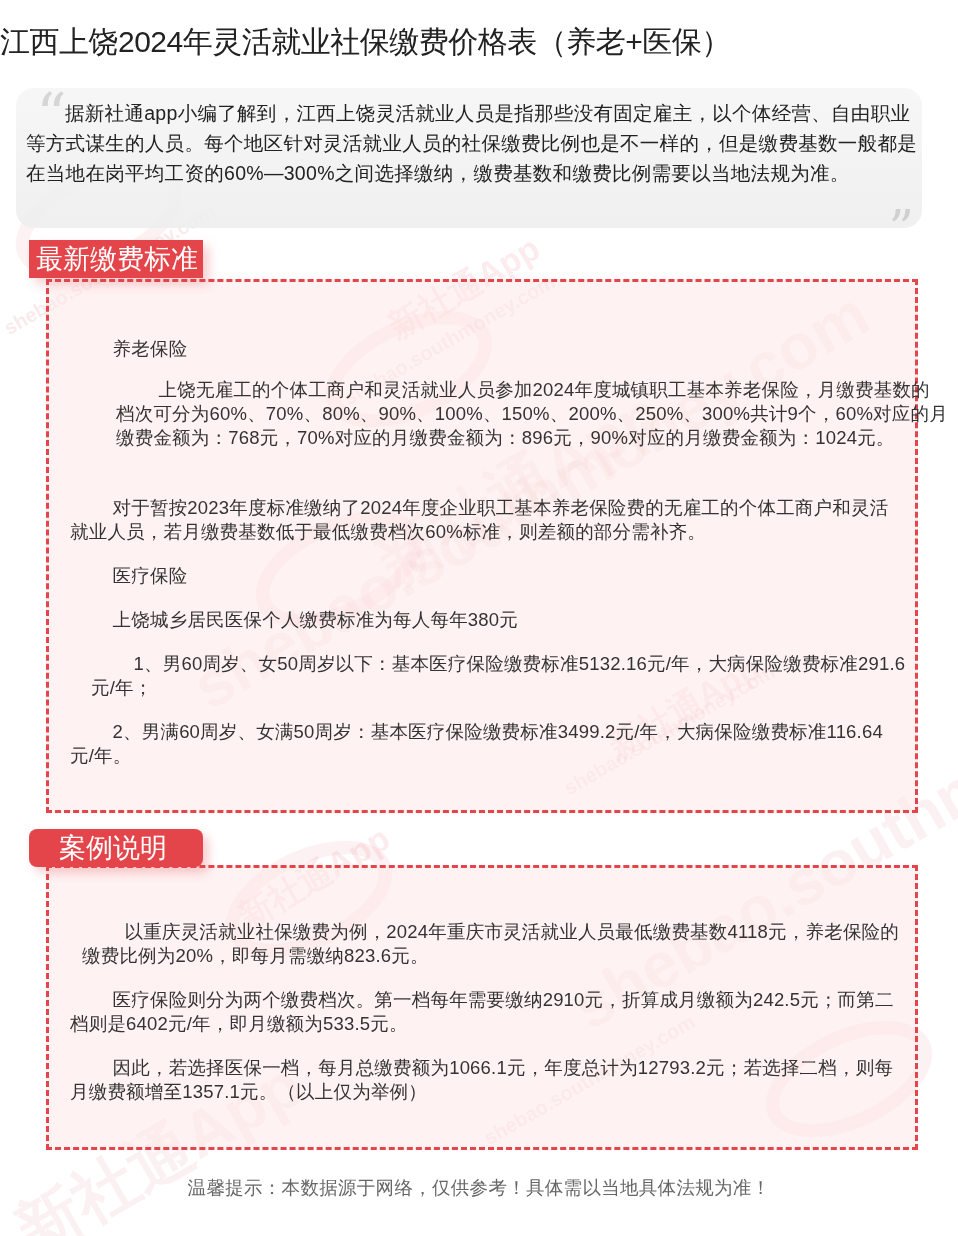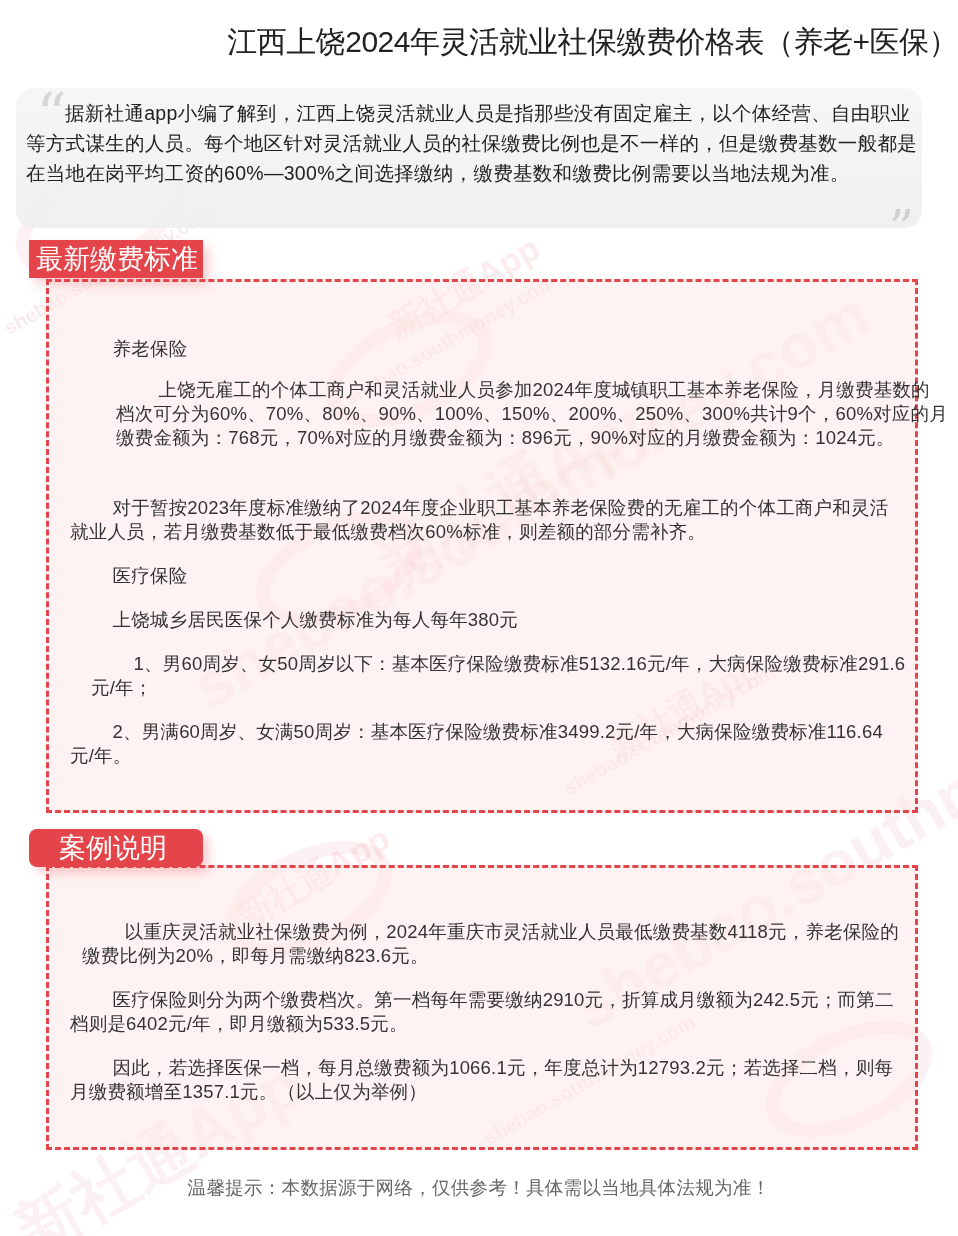--- a/index.html
+++ b/index.html
@@ -11,21 +11,21 @@
   }
   .watermarks { position: absolute; inset: 0; pointer-events: none; z-index: 0; overflow: hidden; }
   .wm { position: absolute; color: rgba(230, 70, 80, 0.10); font-weight: bold; white-space: nowrap; transform: rotate(-30deg); transform-origin: left top; }
   .wm.big { font-size: 64px; color: rgba(200, 60, 70, 0.07); }
   .wm.mid { font-size: 34px; }
   .wm.small { font-size: 20px; color: rgba(200, 60, 70, 0.10); }
   .wm-logo { position: absolute; width: 150px; height: 70px; border: 14px solid rgba(230,70,80,0.07); border-radius: 50%; transform: rotate(-25deg); }
 
   .content { position: relative; z-index: 1; }
   .page-title {
-    position: absolute; left: 0; top: 22px; width: 958px; text-align: right;
+    position: absolute; left: 0; top: 22px; width: 958px; text-align: left;
     font-size: 30px; color: #222; letter-spacing: -0.5px;
   }
   .intro {
     position: absolute; left: 16px; top: 88px; width: 906px; height: 140px;
     border-radius: 18px;
     background: linear-gradient(to bottom, rgba(246,246,246,0.95), rgba(238,238,238,0.9));
   }
   .intro .quote-open { position: absolute; left: 20px; top: -8px; font-size: 60px; color: #d6d6d6; font-family: "DejaVu Serif", serif; }
   .intro .quote-close { position: absolute; right: 8px; bottom: -30px; font-size: 50px; color: #d0d0d0; font-family: "DejaVu Serif", serif; }
   .intro-text {

